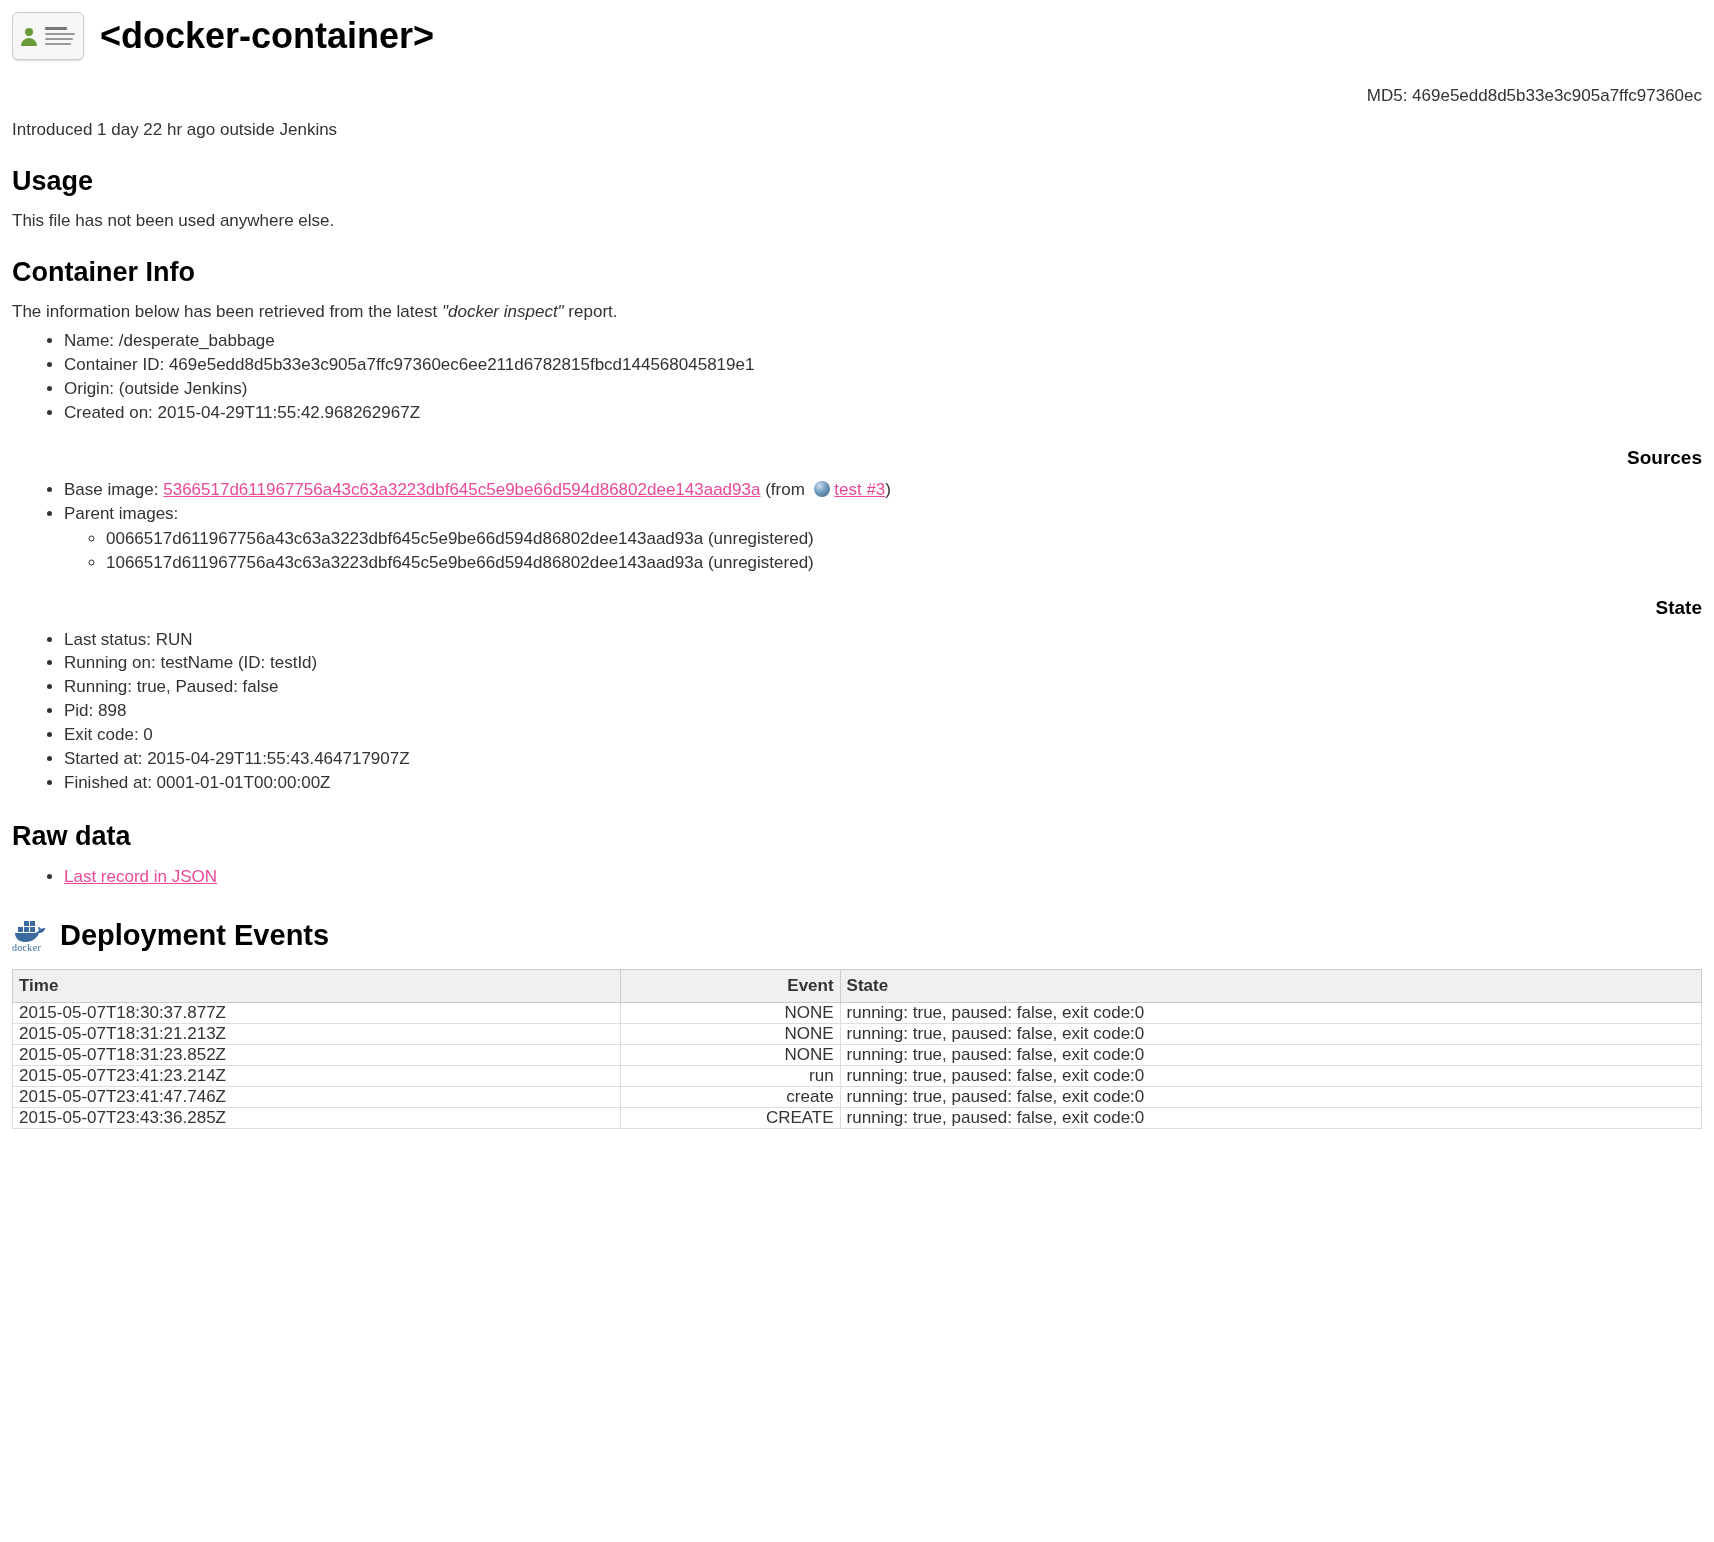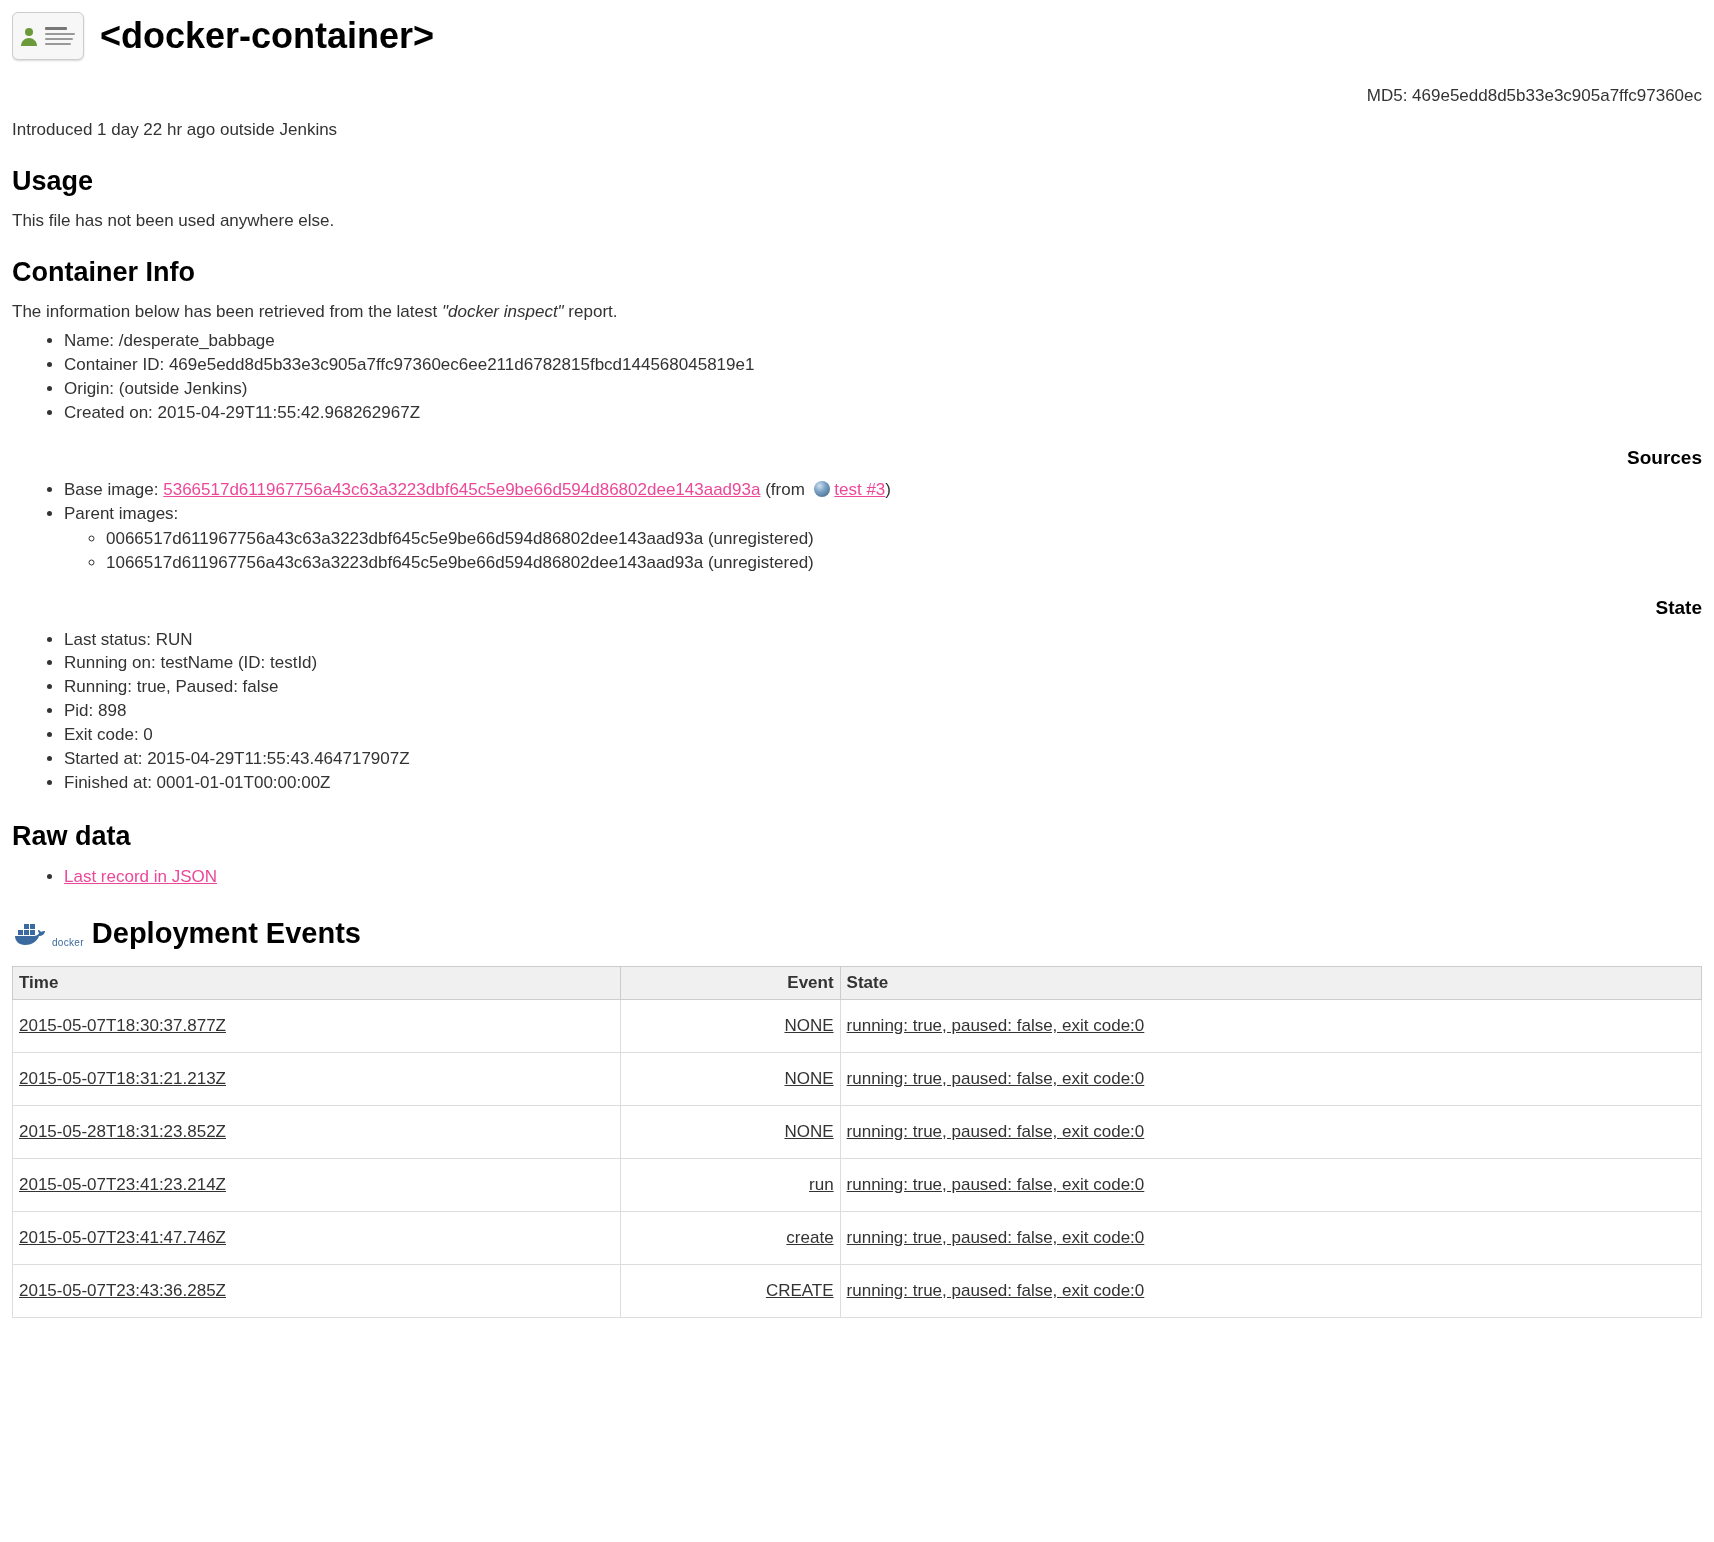--- a/index.html
+++ b/index.html
@@ -88,38 +88,37 @@
     vertical-align: -2px;
     margin-left:4px;
   }
   .dep-heading {
     display:flex;
     align-items:center;
     gap:8px;
     margin: 28px 0 16px 0;
   }
   .dep-heading h2 { margin:0; font-size:29px; }
-  .docker-icon { display:flex; flex-direction:row; align-items:flex-end; }
+  .docker-icon { display:flex; flex-direction:column; align-items:flex-start;font-family:Liberation Serif, serif; }
   .docker-icon .label { font-size:10px; color:#3b6aa0; margin-top:-3px; letter-spacing:0.3px; }
   table.events {
     width: 100%;
     border-collapse: collapse;
     font-size: 17px;
   }
   table.events th {
     text-align: left;
     font-weight: bold;
     background: #f0f0f0;
     border: 1px solid #ccc;
     padding: 6px 6px;
   }
   table.events td {
     border: 1px solid #ddd;
-    padding: 16px 6px;
-    text-decoration: underline;
+    padding: 0 6px;
   }
   table.events th:nth-child(1), table.events td:nth-child(1){ width:36%; }
   table.events th:nth-child(2), table.events td:nth-child(2){ width:13%;text-align:right; }
 </style>
 </head>
 <body>
 
 <div class="header">
   <div class="icon-box">
     <svg viewBox="0 0 24 24">
@@ -216,21 +215,21 @@
         <td>2015-05-07T18:30:37.877Z</td>
         <td>NONE</td>
         <td>running: true, paused: false, exit code:0</td>
       </tr>
       <tr>
         <td>2015-05-07T18:31:21.213Z</td>
         <td>NONE</td>
         <td>running: true, paused: false, exit code:0</td>
       </tr>
       <tr>
-        <td>2015-05-28T18:31:23.852Z</td>
+        <td>2015-05-07T18:31:23.852Z</td>
         <td>NONE</td>
         <td>running: true, paused: false, exit code:0</td>
       </tr>
       <tr>
         <td>2015-05-07T23:41:23.214Z</td>
         <td>run</td>
         <td>running: true, paused: false, exit code:0</td>
       </tr>
       <tr>
         <td>2015-05-07T23:41:47.746Z</td>

